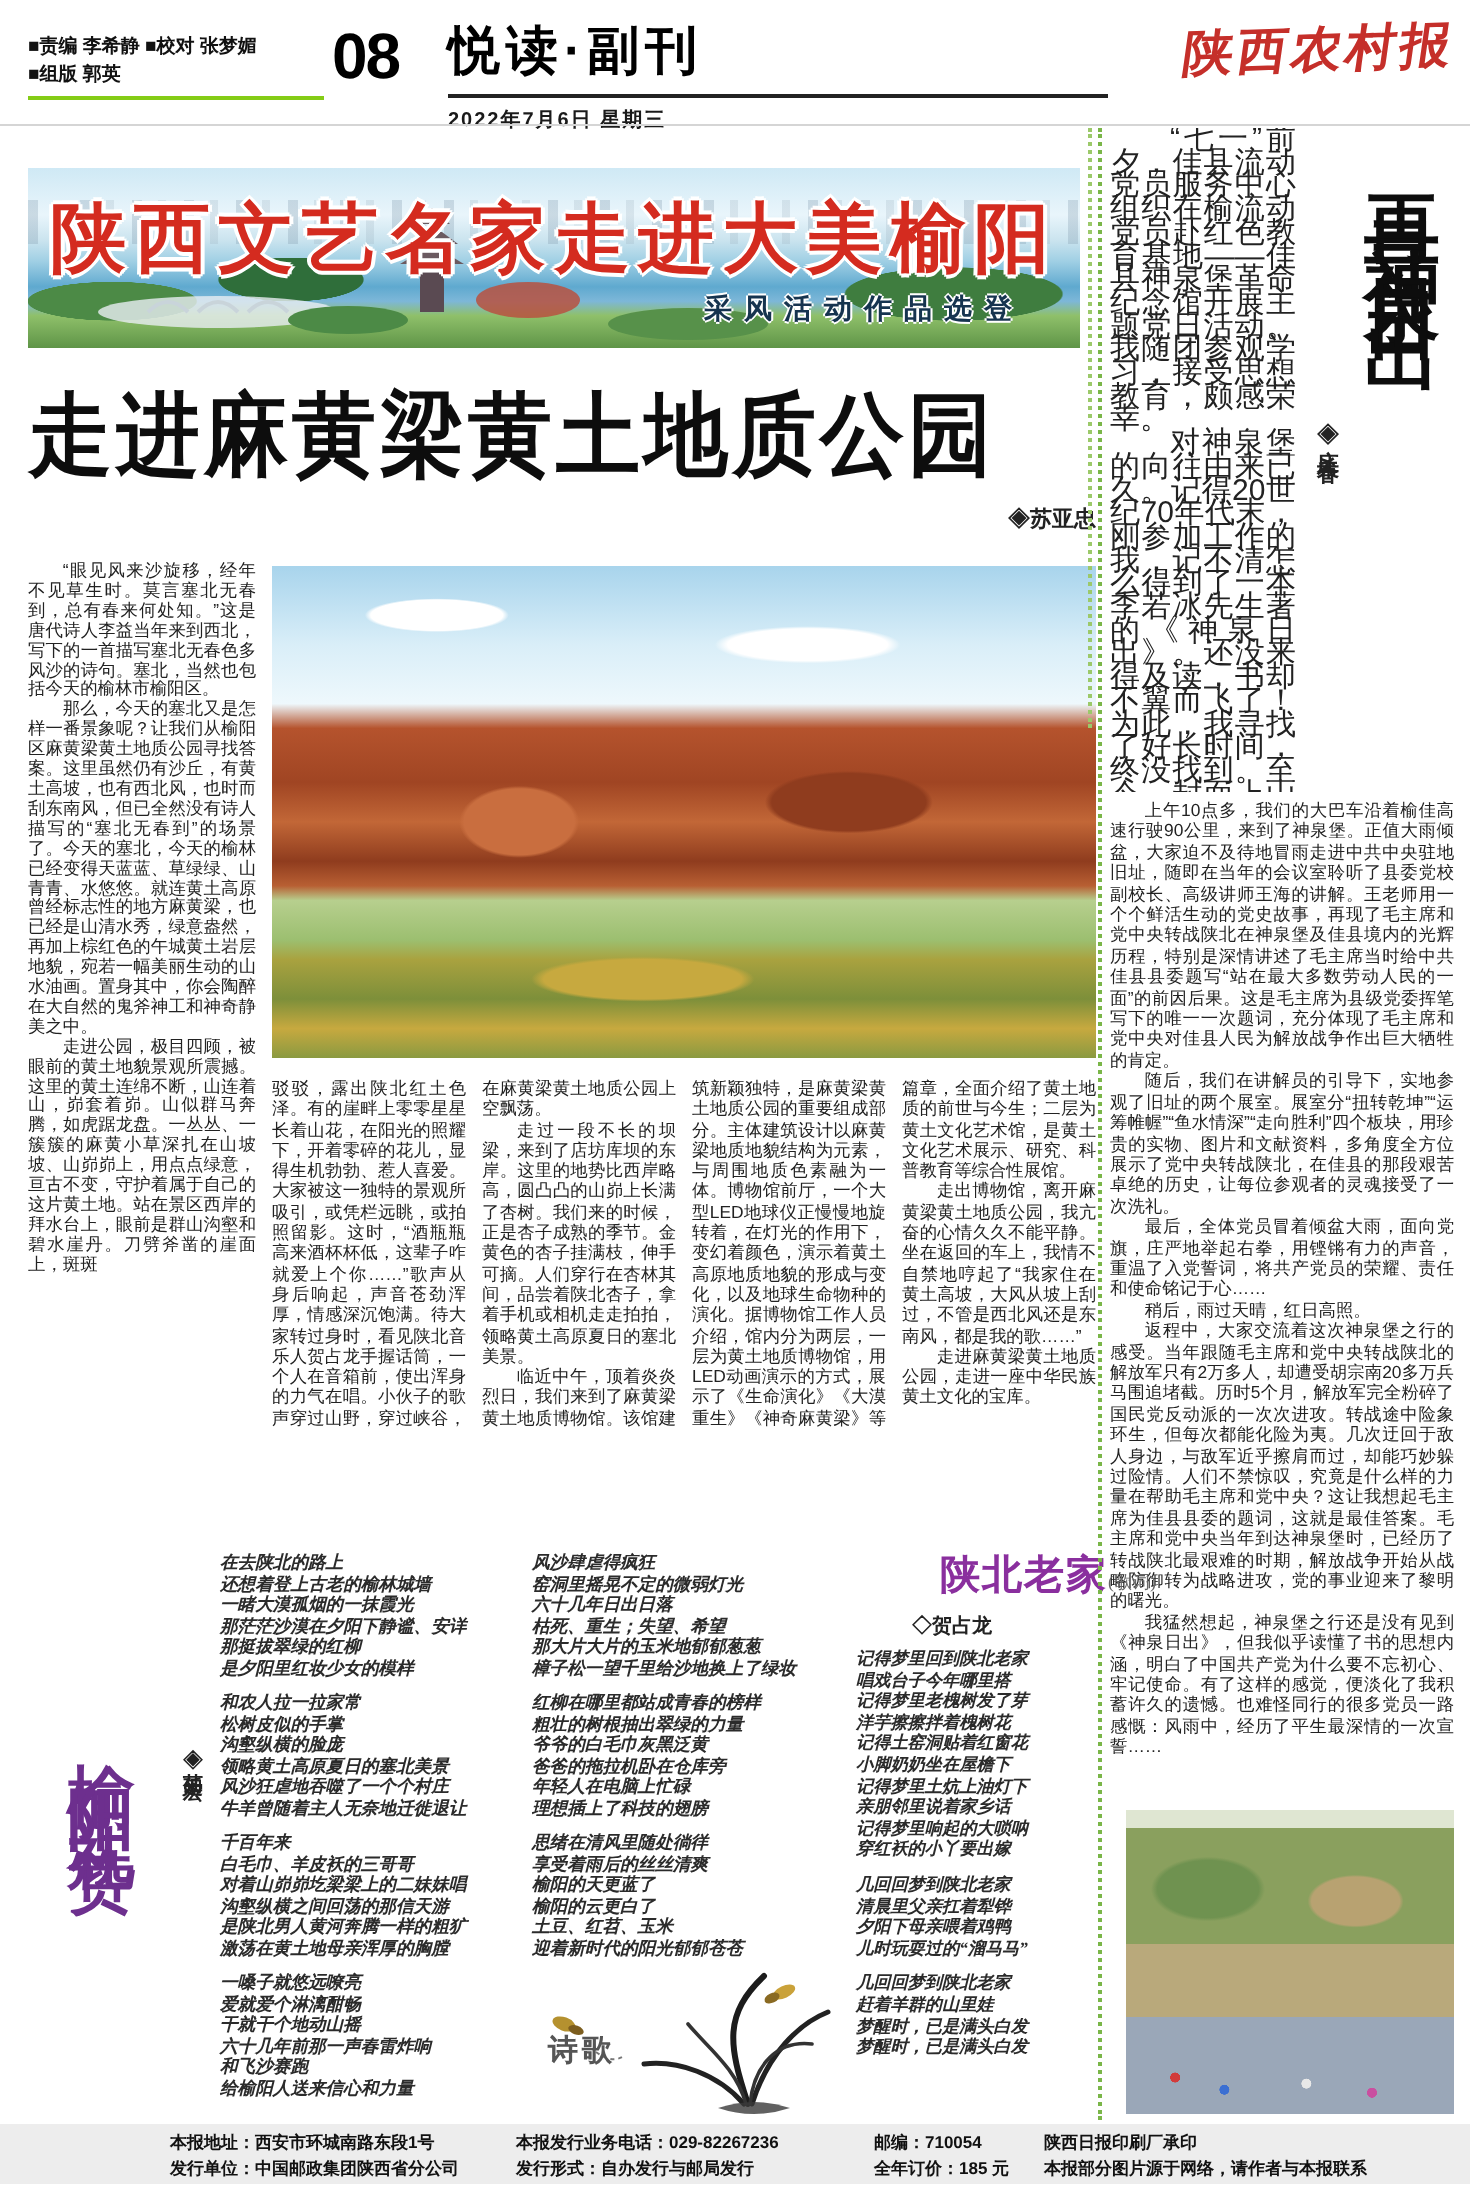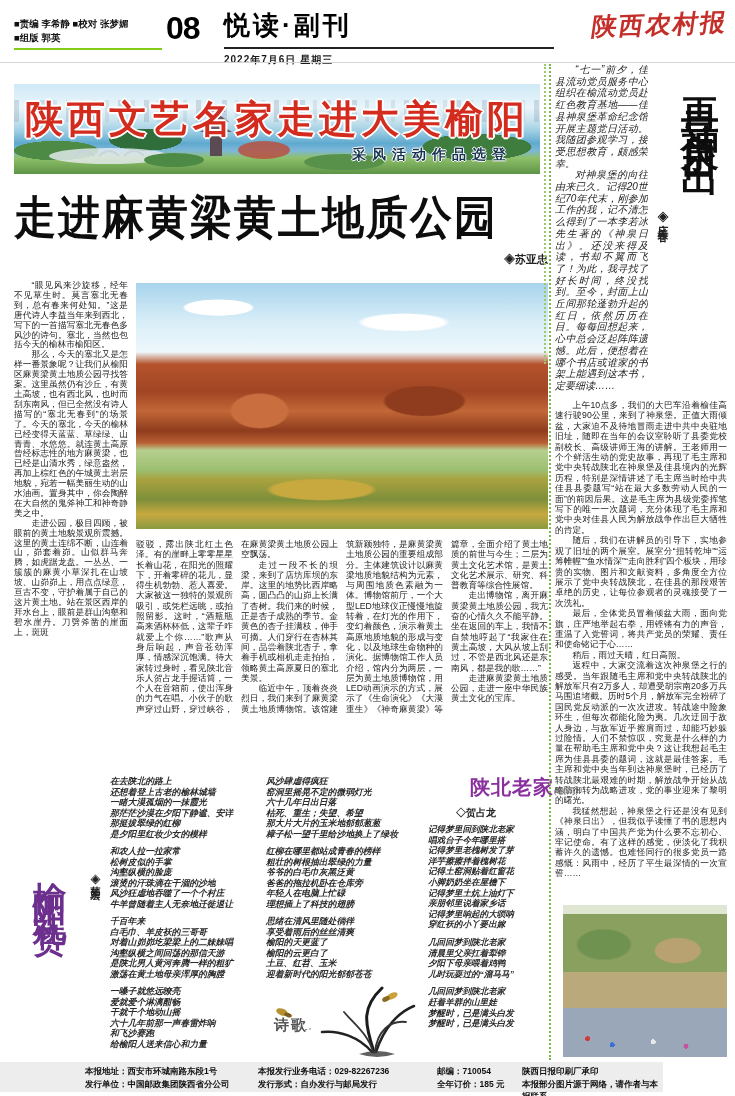--- a/index.html
+++ b/index.html
@@ -60,21 +60,21 @@
         #c26737 52%,#8f3c1e 60%,#b85f33 65%,#b7cf8e 68%,#9cbf70 76%,#a9a23f 80%,
         #7d8f3a 88%,#c7a93f 94%,#8a9a41 100%);}
   .colsBelow{position:absolute;left:122px;top:258px;right:0;bottom:0;overflow:hidden;
       column-count:4;column-gap:8px;font-size:8.7px;line-height:10.3px;color:#222;}
   .colsBelow p:first-child{text-indent:0;}
 
   
   .right-article{position:absolute;left:555px;top:64px;width:172px;height:996px;}
   .ra-top{position:relative;height:332px;}
   .ra-narrow{position:absolute;left:0;top:0;width:93px;height:332px;overflow:hidden;
-      font-size:10px;line-height:11.7px;text-align:justify;color:#222;font-style:italic;}
+      font-size:15px;line-height:11.7px;text-align:justify;color:#222;}
   .ra-narrow p{margin:0;text-indent:2em;}
   .ra-byline{position:absolute;left:100px;top:138px;writing-mode:vertical-rl;
       text-orientation:upright;font-size:11px;font-weight:bold;letter-spacing:3px;color:#222;}
   .ra-title{position:absolute;right:2px;top:4px;writing-mode:vertical-rl;text-orientation:upright;
       font-size:38px;font-weight:900;letter-spacing:12px;color:#0d0d0d;height:330px;}
   .ra-wide{margin-top:4px;height:498px;overflow:hidden;font-size:8.7px;line-height:10.4px;
       text-align:justify;color:#222;}
   .ra-wide p{margin:0;text-indent:2em;}
   .ra-photo{position:absolute;left:8px;top:841px;width:164px;height:152px;
     background:
@@ -107,21 +107,21 @@
       font-family:"Liberation Serif",serif;white-space:nowrap;padding-left:42px;}
   .song-suffix{font-size:9px;color:#666;font-weight:normal;letter-spacing:0;}
   .song-byline{font-size:10px;font-weight:bold;margin:5px 0 4px 28px;color:#222;}
   .song-lines{font-family:"Liberation Serif",serif;font-style:italic;font-size:8.6px;
       line-height:10.6px;color:#2b2b2b;font-weight:600;}
   .song-lines p{margin:0;}
 
   
   .divider-v{position:absolute;left:549px;top:64px;height:996px;border-left:2px dotted #7ab648;}
   .divider-v2{position:absolute;left:544px;top:64px;height:300px;border-left:2px dotted #9cc96a;}
-  .pfooter{position:absolute;left:0;top:1062px;width:663px;height:30px;background:#ededed;}
+  .pfooter{position:absolute;left:0;top:1062px;width:735px;height:30px;background:#ededed;}
   .fgroup{position:absolute;top:3px;font-size:8.5px;line-height:12.5px;font-weight:600;color:#111;}
   .fg1{left:85px;} .fg2{left:258px;} .fg3{left:437px;} .fg4{left:522px;}
   .fgroup p{margin:0;}
 </style>
 </head>
 <body>
 
 <div class="page">
 
   <div class="hdr">
@@ -202,21 +202,21 @@
         <p>在去陕北的路上</p>
         <p>还想着登上古老的榆林城墙</p>
         <p>一睹大漠孤烟的一抹霞光</p>
         <p>那茫茫沙漠在夕阳下静谧、安详</p>
         <p>那挺拔翠绿的红柳</p>
         <p>是夕阳里红妆少女的模样</p>
         <p class="gap"></p>
         <p>和农人拉一拉家常</p>
         <p>松树皮似的手掌</p>
         <p>沟壑纵横的脸庞</p>
-        <p>滚烫的汗珠滴在干涸的沙地</p>
+        <p>领略黄土高原夏日的塞北美景</p>
         <p>风沙狂虐地吞噬了一个个村庄</p>
         <p>牛羊曾随着主人无奈地迁徙退让</p>
         <p class="gap"></p>
         <p>千百年来</p>
         <p>白毛巾、羊皮袄的三哥哥</p>
         <p>对着山峁峁圪梁梁上的二妹妹唱</p>
         <p>沟壑纵横之间回荡的那信天游</p>
         <p>是陕北男人黄河奔腾一样的粗犷</p>
         <p>激荡在黄土地母亲浑厚的胸膛</p>
         <p class="gap"></p>

